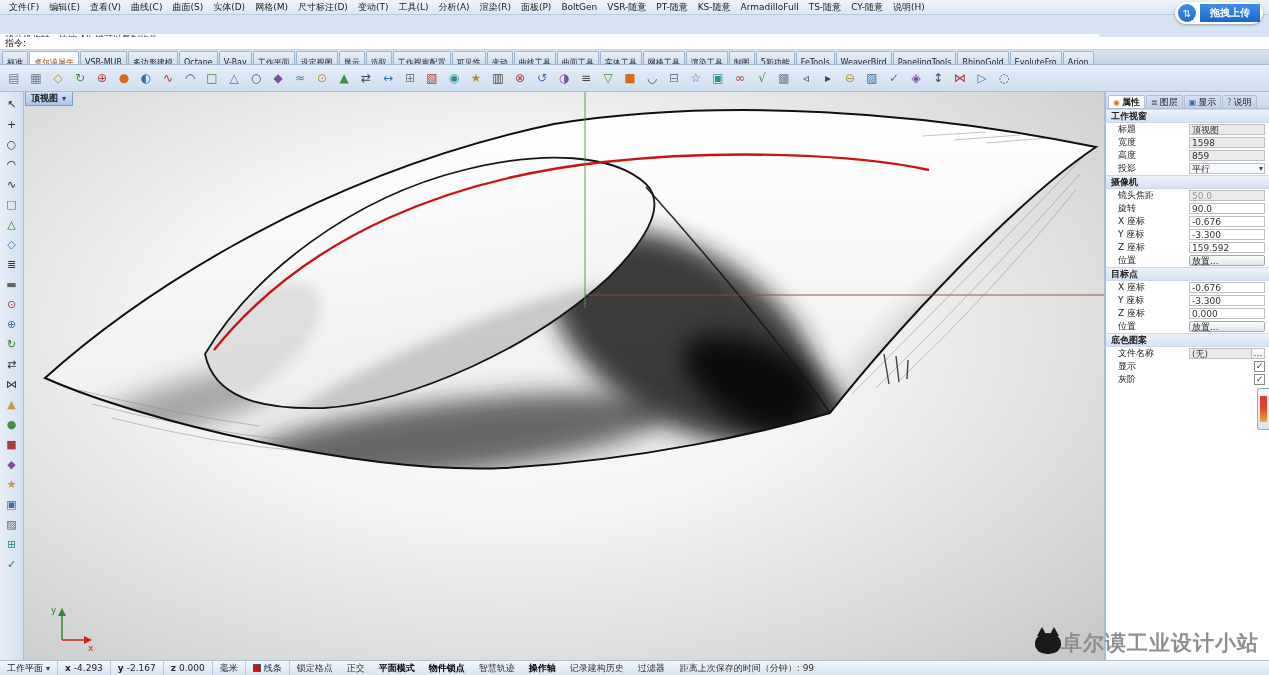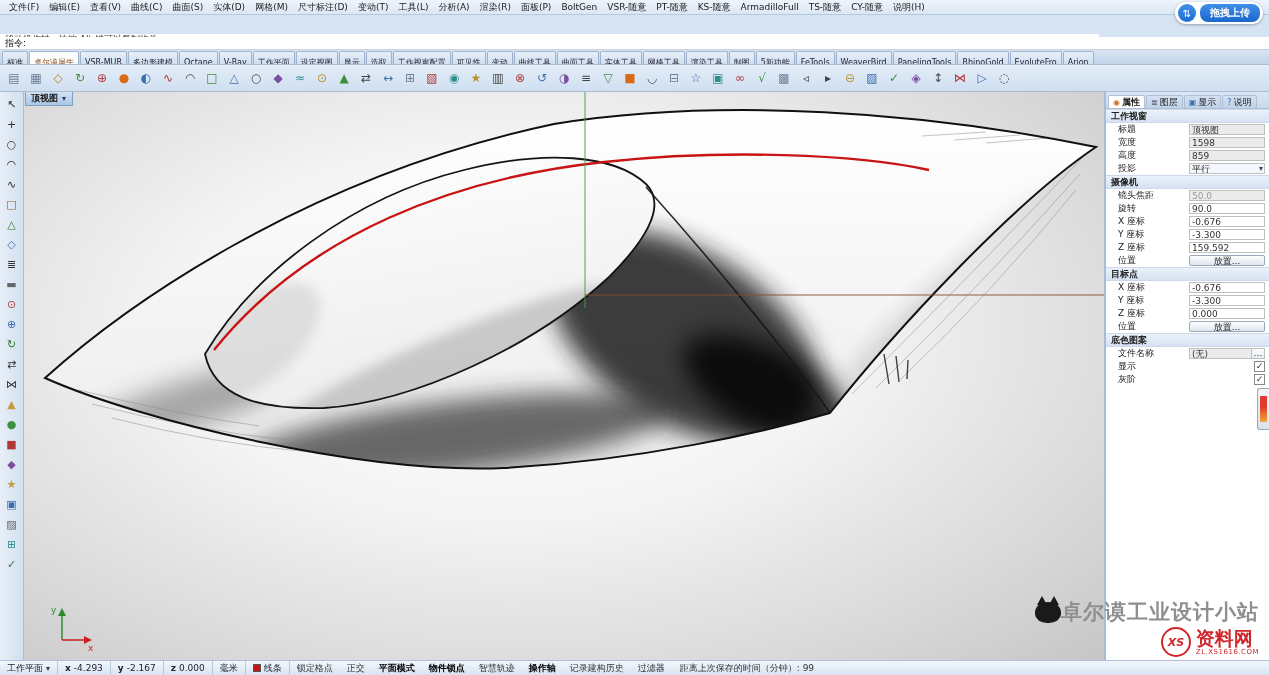--- a/index.html
+++ b/index.html
@@ -53,21 +53,21 @@
   .prow{display:flex;align-items:center;height:13px;padding:0 4px 0 12px}
   .prow.header{background:linear-gradient(#eaf1fa,#d6e2f2);font-weight:bold;padding-left:5px;height:14px;
                border-top:1px solid #cdd9e8;border-bottom:1px solid #cdd9e8}
   .plabel{flex:1;white-space:nowrap;overflow:hidden;color:#222}
   .pval{width:76px;height:11px;line-height:10px;padding:0 2px;background:#ebebeb;border:1px solid #bfbfbf;
         color:#333;overflow:hidden;white-space:nowrap;flex:0 0 auto;position:relative}
   .pval.input{background:#fff}
   .pval.dim{color:#999}
   .pval.select{background:#f4f7fb;padding-right:10px}
   .pval.select::after{content:"▾";position:absolute;right:1px;top:0;font-size:8px;color:#446}
-  .pval.btn{background:linear-gradient(#fdfdfd,#dfe5ee);border:1px solid #9aa7ba;text-align:center;border-radius:2px;color:#222}
+  .pval.btn{background:linear-gradient(#fdfdfd,#dfe5ee);border:1px solid #9aa7ba;text-align:left;border-radius:2px;color:#222}
   .pval.check{width:11px;height:11px;text-align:center;background:#fff;border:1px solid #888;font-size:9px;line-height:9px;padding:0}
   .pval.file{padding-right:14px}
   .pval.file::after{content:"…";position:absolute;right:0;top:-1px;width:12px;height:11px;border-left:1px solid #bfbfbf;
                     background:linear-gradient(#fefefe,#e3e9f2);text-align:center;line-height:10px}
   .docktab{position:absolute;right:0;top:388px;width:12px;height:42px;z-index:30;display:flex;align-items:center;justify-content:center;
            background:linear-gradient(#f3f5f8,#dde3ea);border:1px solid #9aa7ba;border-right:none;border-radius:3px 0 0 3px}
   .dockicon{width:7px;height:26px;border-radius:1px;background:linear-gradient(#e03b2a 40%,#f0a63a)}
 
   
   .statusbar{position:absolute;left:0;right:0;bottom:0;height:15px;display:flex;align-items:center;
@@ -77,21 +77,21 @@
   .stoggle{padding:0 7px;height:100%;display:flex;align-items:center;color:#333;white-space:nowrap}
   .stoggle.bold{font-weight:bold;color:#000}
   .swatch{width:8px;height:8px;border:1px solid #555;display:inline-block}
   .saved{margin-left:8px;color:#333;white-space:nowrap}
 
   
   .upload{position:absolute;top:2px;right:6px;height:22px;display:flex;align-items:center;gap:4px;background:#fff;
           border-radius:12px;padding:2px 3px;box-shadow:0 1px 3px rgba(0,0,0,.3);z-index:50}
   .upicon{width:18px;height:18px;border-radius:50%;background:linear-gradient(#3f8fe8,#1d6fd6);color:#fff;
           display:flex;align-items:center;justify-content:center;font-size:10px}
-  .upbtn{height:18px;padding:0 10px;border-radius:8px;background:linear-gradient(#3f8fe8,#1a66cc);color:#fff;
+  .upbtn{height:18px;padding:0 10px;border-radius:0;background:linear-gradient(#3f8fe8,#1a66cc);color:#fff;
          font-size:10px;font-weight:bold;display:flex;align-items:center;white-space:nowrap}
 
   
   .watermark{position:absolute;right:10px;bottom:18px;z-index:40;text-align:right}
   .wmrow1{display:flex;align-items:center;justify-content:flex-end;}
   .cat{width:26px;height:21px;position:relative;background:#1a1a1a;border-radius:50% 50% 46% 46%}
   .cat::before,.cat::after{content:"";position:absolute;top:-6px;width:0;height:0;border-style:solid;
           border-width:0 5px 9px 5px;border-color:transparent transparent #1a1a1a transparent}
   .cat::before{left:2px}.cat::after{right:2px}
   .wmtitle{font-size:21px;font-weight:bold;color:#8f8f8f;letter-spacing:1px;white-space:nowrap}
@@ -502,22 +502,15 @@
   <div class="upload">
     <span class="upicon">⇅</span>
     <span class="upbtn">拖拽上传</span>
   </div>
 
   <div class="watermark">
     <div class="wmrow1">
       <span class="cat"></span>
       <span class="wmtitle">卓尔谟工业设计小站</span>
     </div>
-    <div class="wmrow2">
-      <span class="xscircle">XS</span>
-      <span>
-        <div class="wmbrand">资料网</div>
-        <div class="wmurl">ZL.XS1616.COM</div>
-      </span>
-    </div>
   </div>
 
 </div>
 
 </body></html>

